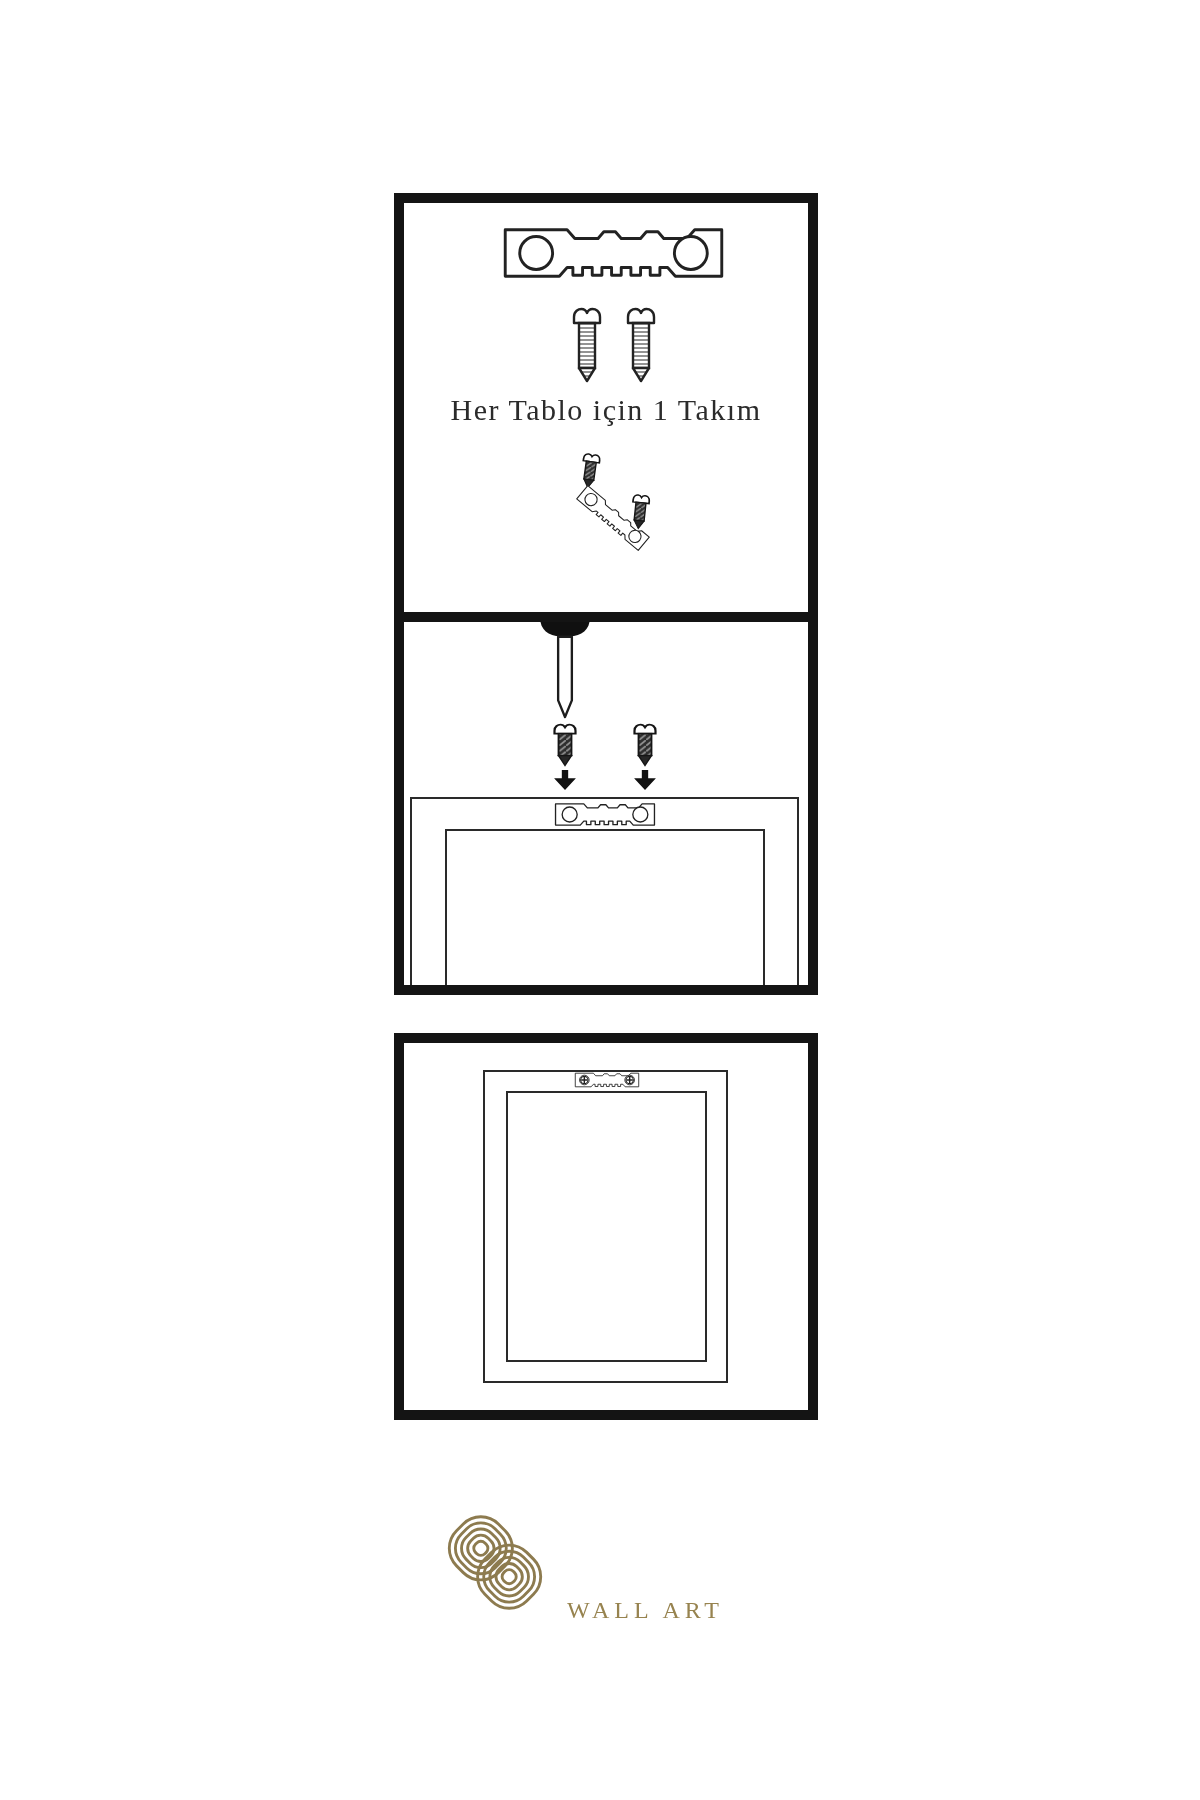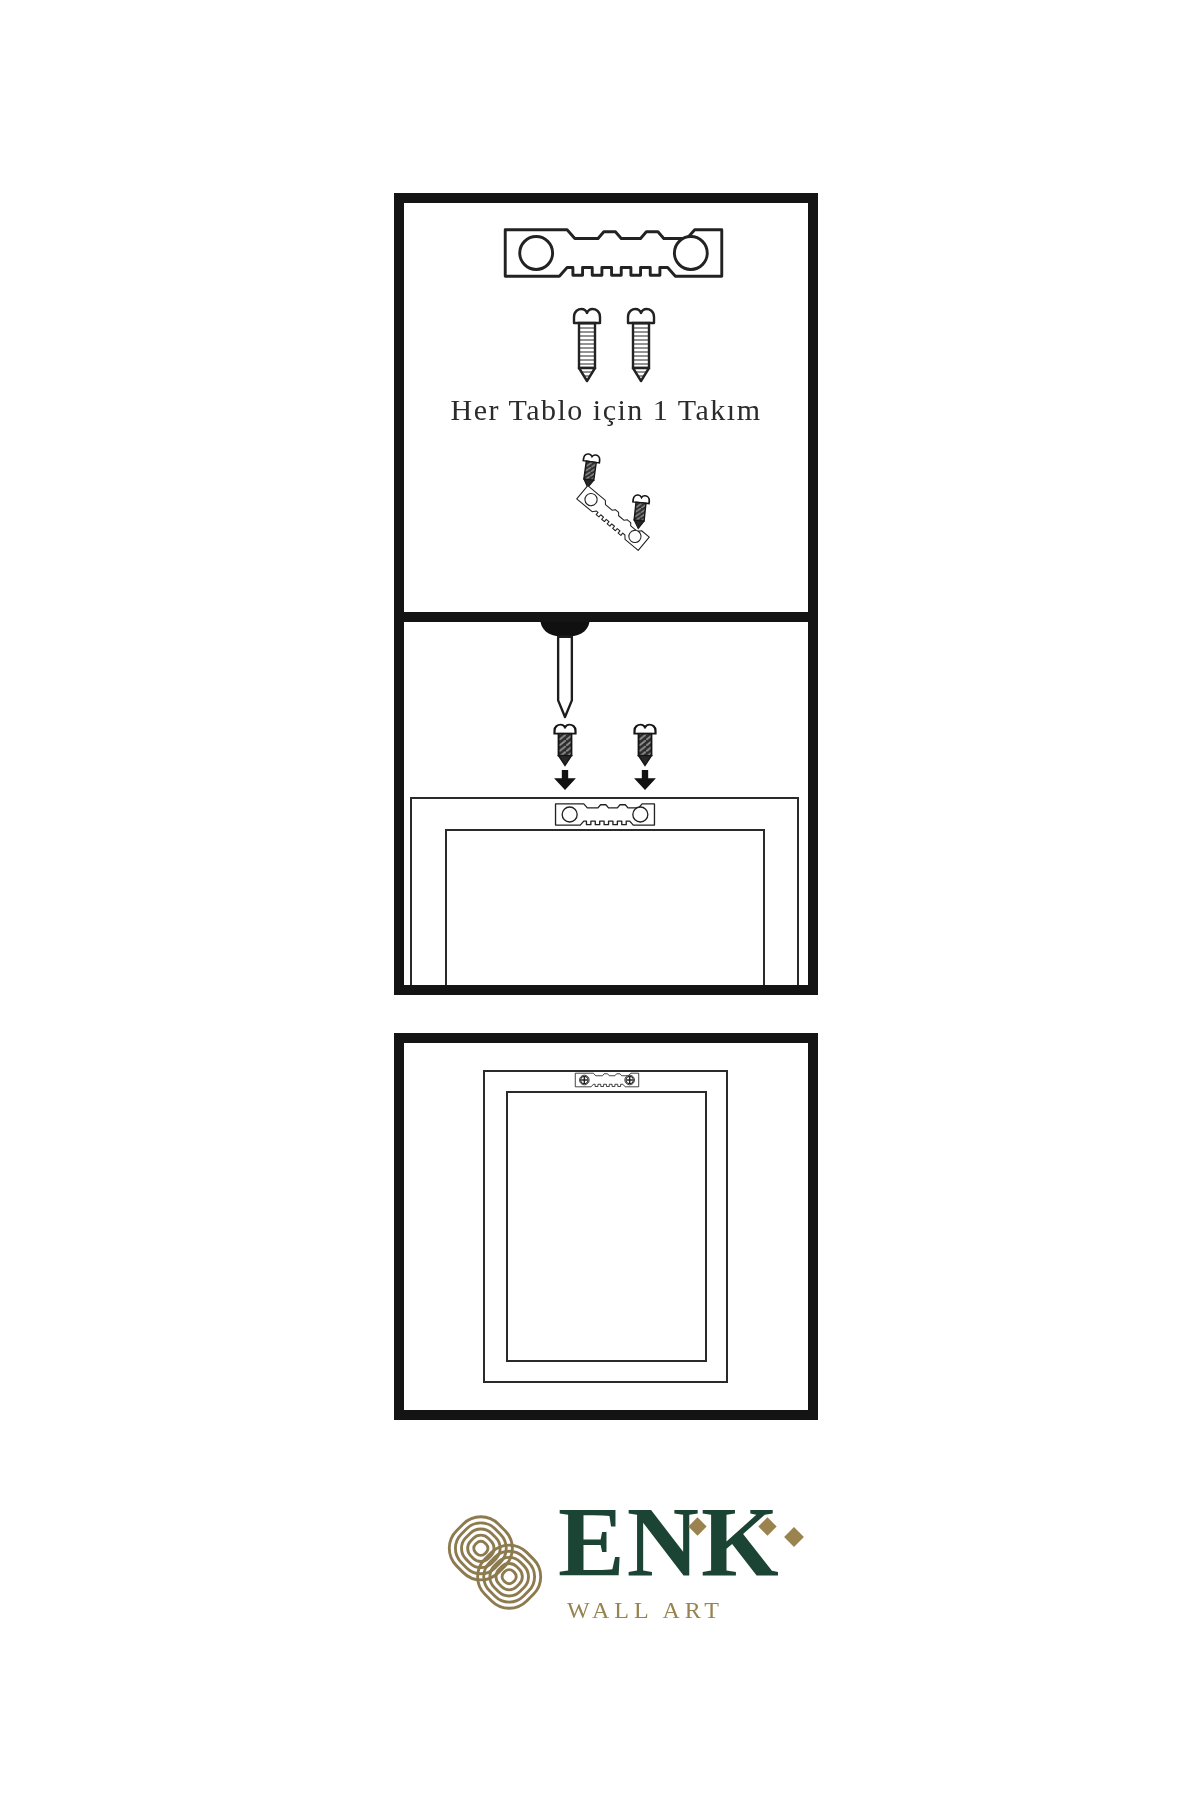--- a/index.html
+++ b/index.html
@@ -191,22 +191,16 @@
       <rect x="40" y="19" width="50" height="50" rx="21"></rect>
       <rect x="34" y="13" width="62" height="62" rx="26"></rect>
       <rect x="58" y="79" width="14" height="14" rx="6"></rect>
       <rect x="52" y="73" width="26" height="26" rx="11"></rect>
       <rect x="46" y="67" width="38" height="38" rx="16"></rect>
       <rect x="40" y="61" width="50" height="50" rx="21"></rect>
       <rect x="34" y="55" width="62" height="62" rx="26"></rect>
     </g>
   </svg>
 
-  <div class="enk-logo">
-    <span class="ltr">ENK</span>
-    <span class="dia dia-mid"></span>
-    <span class="dia dia-top n"></span>
-    <span class="dia dia-top k"></span>
-  </div>
 
   <div class="wall-art">WALL ART</div>
 
 </div>
 
 </body></html>

